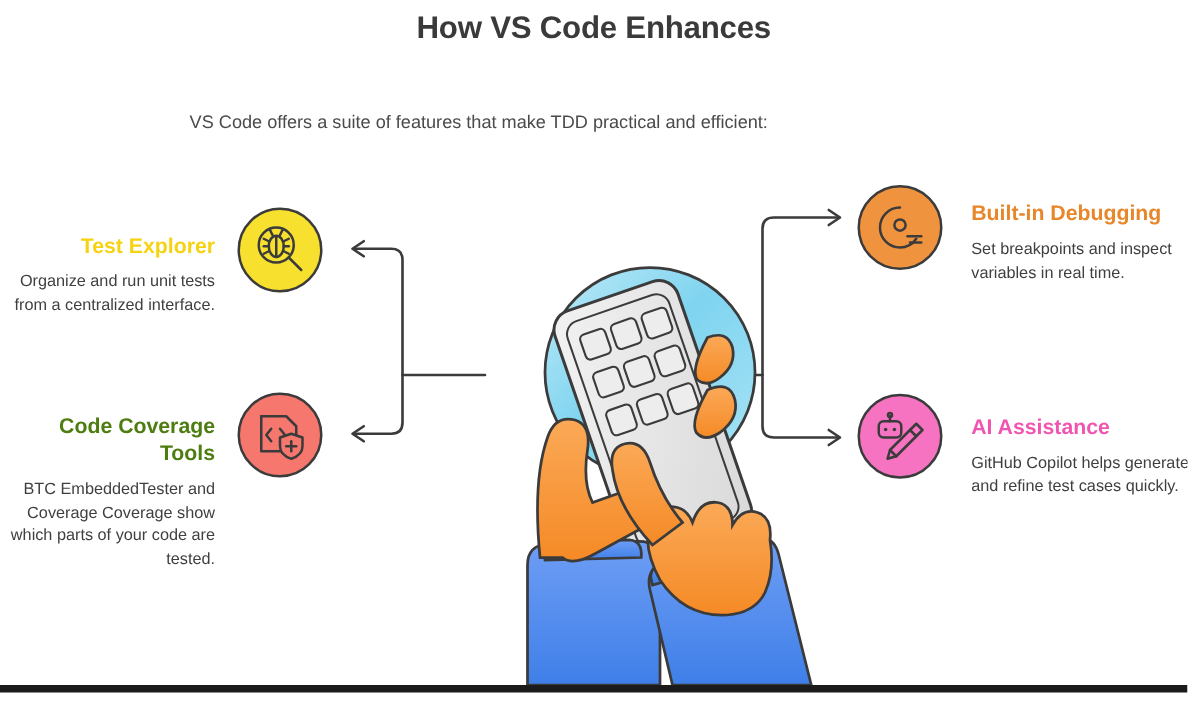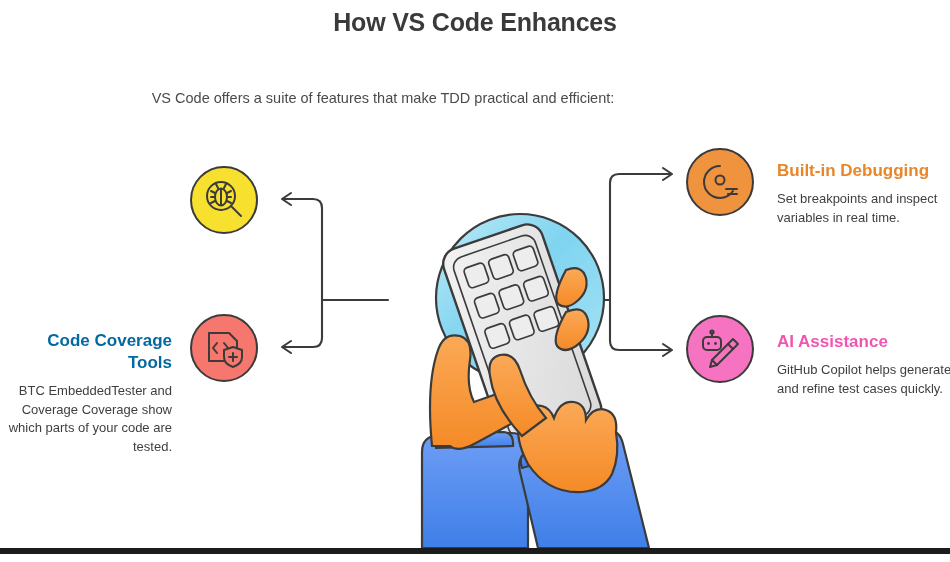--- a/index.html
+++ b/index.html
@@ -285,24 +285,26 @@
         <circle cx="11.5" cy="17.5" r="1.4" fill="#3b3b3b" stroke="none"></circle>
         <circle cx="18.5" cy="17.5" r="1.4" fill="#3b3b3b" stroke="none"></circle>
         <path d="M 36 13 l 5 5 l -21 21 l -7 2 l 2 -7 z" fill="#F573C0"></path>
         <line x1="31" y1="18" x2="36" y2="23"></line>
         <line x1="15" y1="34" x2="20" y2="39"></line>
       </g>
     </svg>
   </div>
 
   <div class="node-text left" id="text-test-explorer">
+    <div class="node-heading" style="color:#F5D313;">Test Explorer</div>
+    <div class="node-body">Organize and run unit tests from a centralized interface.</div>
   </div>
 
   <div class="node-text left" id="text-code-coverage">
-    <div class="node-heading" style="color:#0369a1;">Code Coverage Tools</div>
+    <div class="node-heading" style="color:#4d7c0f;">Code Coverage Tools</div>
     <div class="node-body">BTC EmbeddedTester and Coverage Coverage show which parts of your code are tested.</div>
   </div>
 
   <div class="node-text right" id="text-debugging">
     <div class="node-heading" style="color:#E8862A;">Built-in Debugging</div>
     <div class="node-body">Set breakpoints and inspect variables in real time.</div>
   </div>
 
   <div class="node-text right" id="text-ai">
     <div class="node-heading" style="color:#F056B0;">AI Assistance</div>

